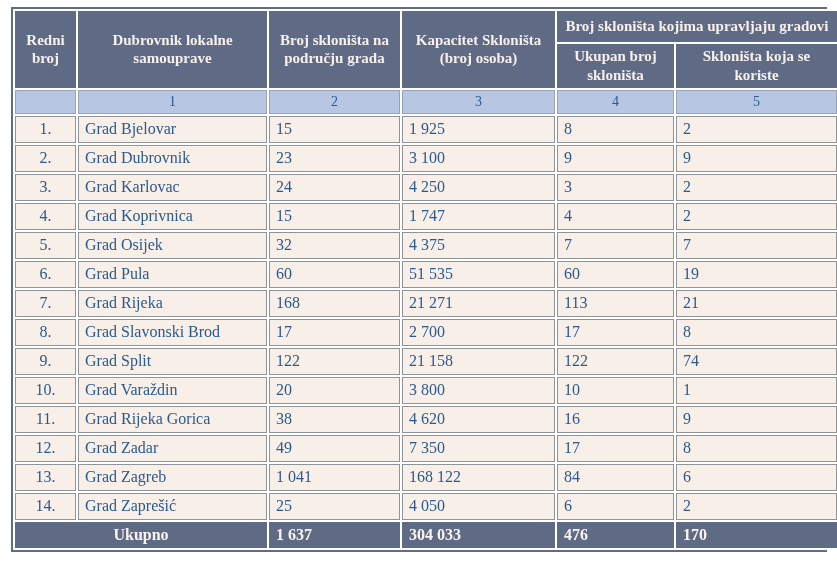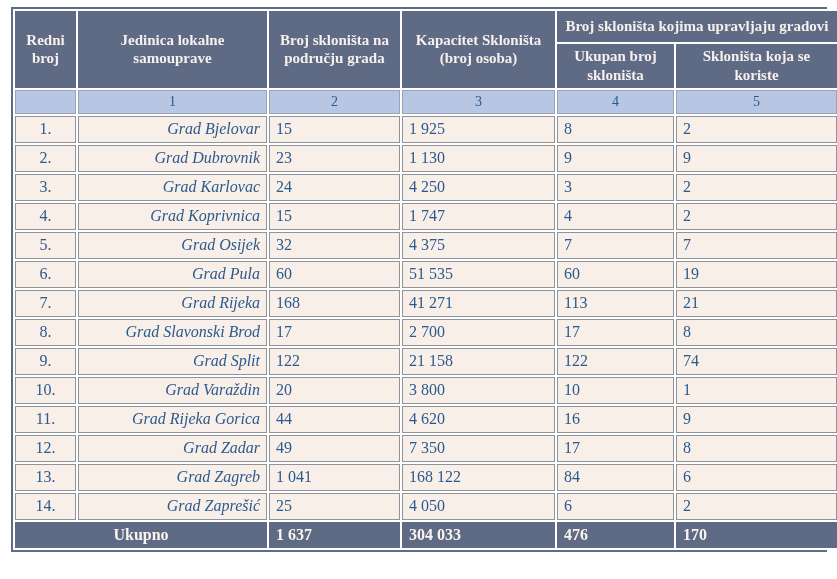--- a/index.html
+++ b/index.html
@@ -62,21 +62,21 @@
   tbody.data td {
     background: #f9efe9;
     color: #2a5a8e;
     font-size: 16px;
     height: 27px;
     border: 1px solid #8f949b;
     vertical-align: middle;
     padding: 0 6px;
   }
   td.c-center { text-align: center; }
-  td.c-left   { text-align: right;  padding-left: 7px; font-style: italic; }
+  td.c-left   { text-align: left;  padding-left: 7px; }
   td.c-right  { text-align: left; padding-right: 8px; }
 
   
   tr.total-row td {
     background: #5f6a85;
     color: #faf5f1;
     font-weight: bold;
     font-size: 16px;
     height: 26px;
     border: 1px solid #5f6a85;
@@ -96,21 +96,21 @@
       <col style="width:61px">
       <col style="width:189px">
       <col style="width:131px">
       <col style="width:153px">
       <col style="width:117px">
       <col style="width:161px">
     </colgroup>
     <thead>
       <tr>
         <th class="dark" rowspan="2">Redni broj</th>
-        <th class="dark" rowspan="2">Jedinica lokalne samouprave</th>
+        <th class="dark" rowspan="2">Dubrovnik lokalne samouprave</th>
         <th class="dark" rowspan="2">Broj skloništa na području grada</th>
         <th class="dark" rowspan="2">Kapacitet Skloništa (broj osoba)</th>
         <th class="dark h-group" colspan="2">Broj skloništa kojima upravljaju gradovi</th>
       </tr>
       <tr>
         <th class="dark h-sub">Ukupan broj skloništa</th>
         <th class="dark h-sub">Skloništa koja se koriste</th>
       </tr>
       <tr class="index-row">
         <td></td>
@@ -128,21 +128,21 @@
     <td class="c-right">15</td>
     <td class="c-right">1 925</td>
     <td class="c-right">8</td>
     <td class="c-right">2</td>
   </tr>
 
   <tr>
     <td class="c-center">2.</td>
     <td class="c-left">Grad Dubrovnik</td>
     <td class="c-right">23</td>
-    <td class="c-right">1 130</td>
+    <td class="c-right">3 100</td>
     <td class="c-right">9</td>
     <td class="c-right">9</td>
   </tr>
 
   <tr>
     <td class="c-center">3.</td>
     <td class="c-left">Grad Karlovac</td>
     <td class="c-right">24</td>
     <td class="c-right">4 250</td>
     <td class="c-right">3</td>
@@ -173,21 +173,21 @@
     <td class="c-right">60</td>
     <td class="c-right">51 535</td>
     <td class="c-right">60</td>
     <td class="c-right">19</td>
   </tr>
 
   <tr>
     <td class="c-center">7.</td>
     <td class="c-left">Grad Rijeka</td>
     <td class="c-right">168</td>
-    <td class="c-right">41 271</td>
+    <td class="c-right">21 271</td>
     <td class="c-right">113</td>
     <td class="c-right">21</td>
   </tr>
 
   <tr>
     <td class="c-center">8.</td>
     <td class="c-left">Grad Slavonski Brod</td>
     <td class="c-right">17</td>
     <td class="c-right">2 700</td>
     <td class="c-right">17</td>
@@ -208,21 +208,21 @@
     <td class="c-left">Grad Varaždin</td>
     <td class="c-right">20</td>
     <td class="c-right">3 800</td>
     <td class="c-right">10</td>
     <td class="c-right">1</td>
   </tr>
 
   <tr>
     <td class="c-center">11.</td>
     <td class="c-left">Grad Rijeka Gorica</td>
-    <td class="c-right">44</td>
+    <td class="c-right">38</td>
     <td class="c-right">4 620</td>
     <td class="c-right">16</td>
     <td class="c-right">9</td>
   </tr>
 
   <tr>
     <td class="c-center">12.</td>
     <td class="c-left">Grad Zadar</td>
     <td class="c-right">49</td>
     <td class="c-right">7 350</td>

